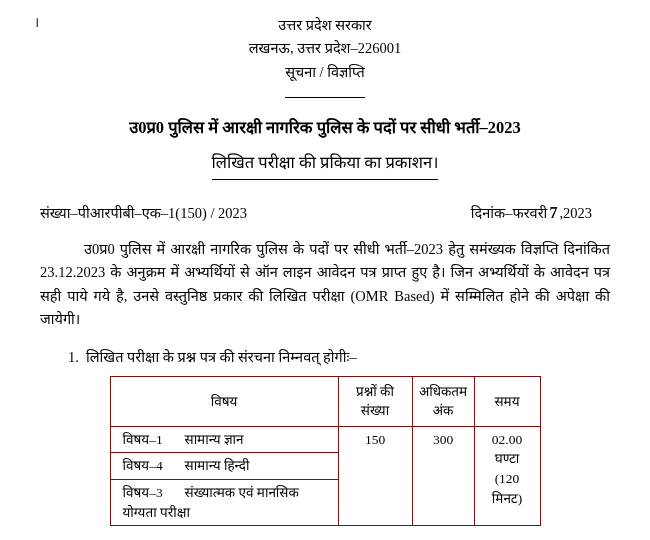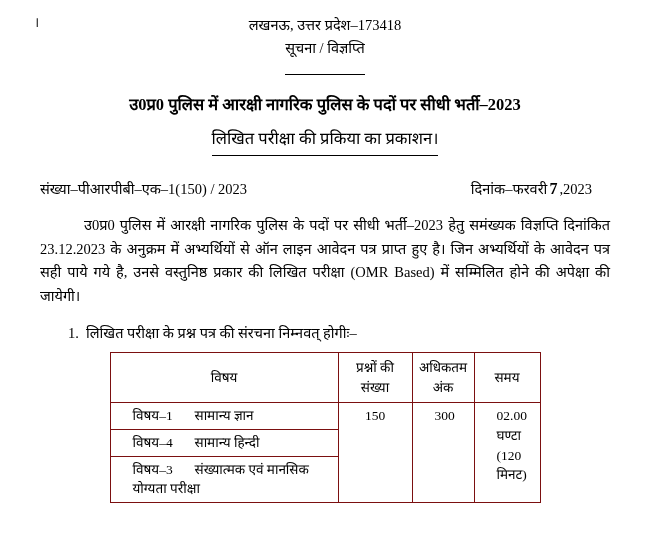--- a/index.html
+++ b/index.html
@@ -101,21 +101,21 @@
   .list-text { flex: 1; }
   table.exam-table {
     margin: 10px auto 0 auto;
     border-collapse: collapse;
     width: 430px;
     font-size: 13.5px;
     table-layout: fixed;
   }
   table.exam-table td {
     border: 1px solid #7b0f10;
-    padding: 3px 22px;
+    padding: 3px 12px;
     vertical-align: top;
     line-height: 1.45;
   }
   table.exam-table td.head {
     text-align: center;
     vertical-align: middle;
     padding: 5px 3px;
   }
   .col-subject { width: 228px; }
   .col-count   { width: 74px; }
@@ -129,21 +129,22 @@
   .vmid { vertical-align: middle; }
 </style>
 </head>
 <body>
 
 <div class="page">
 
   <div class="corner-mark">।</div>
 
   <div class="header-block">
-    <span class="header-line">लखनऊ, उत्तर प्रदेश–173418</span>
+    <span class="header-line">उत्तर प्रदेश सरकार</span>
+    <span class="header-line">लखनऊ, उत्तर प्रदेश–226001</span>
     <span class="header-line">
       <span class="underline-word">सूचना / विज्ञप्ति</span>
     </span>
   </div>
 
   <div class="title-block">
     <div>
       <span class="title-main">उ0प्र0 पुलिस में आरक्षी नागरिक पुलिस के पदों पर सीधी भर्ती–2023</span>
     </div>
     <div>

